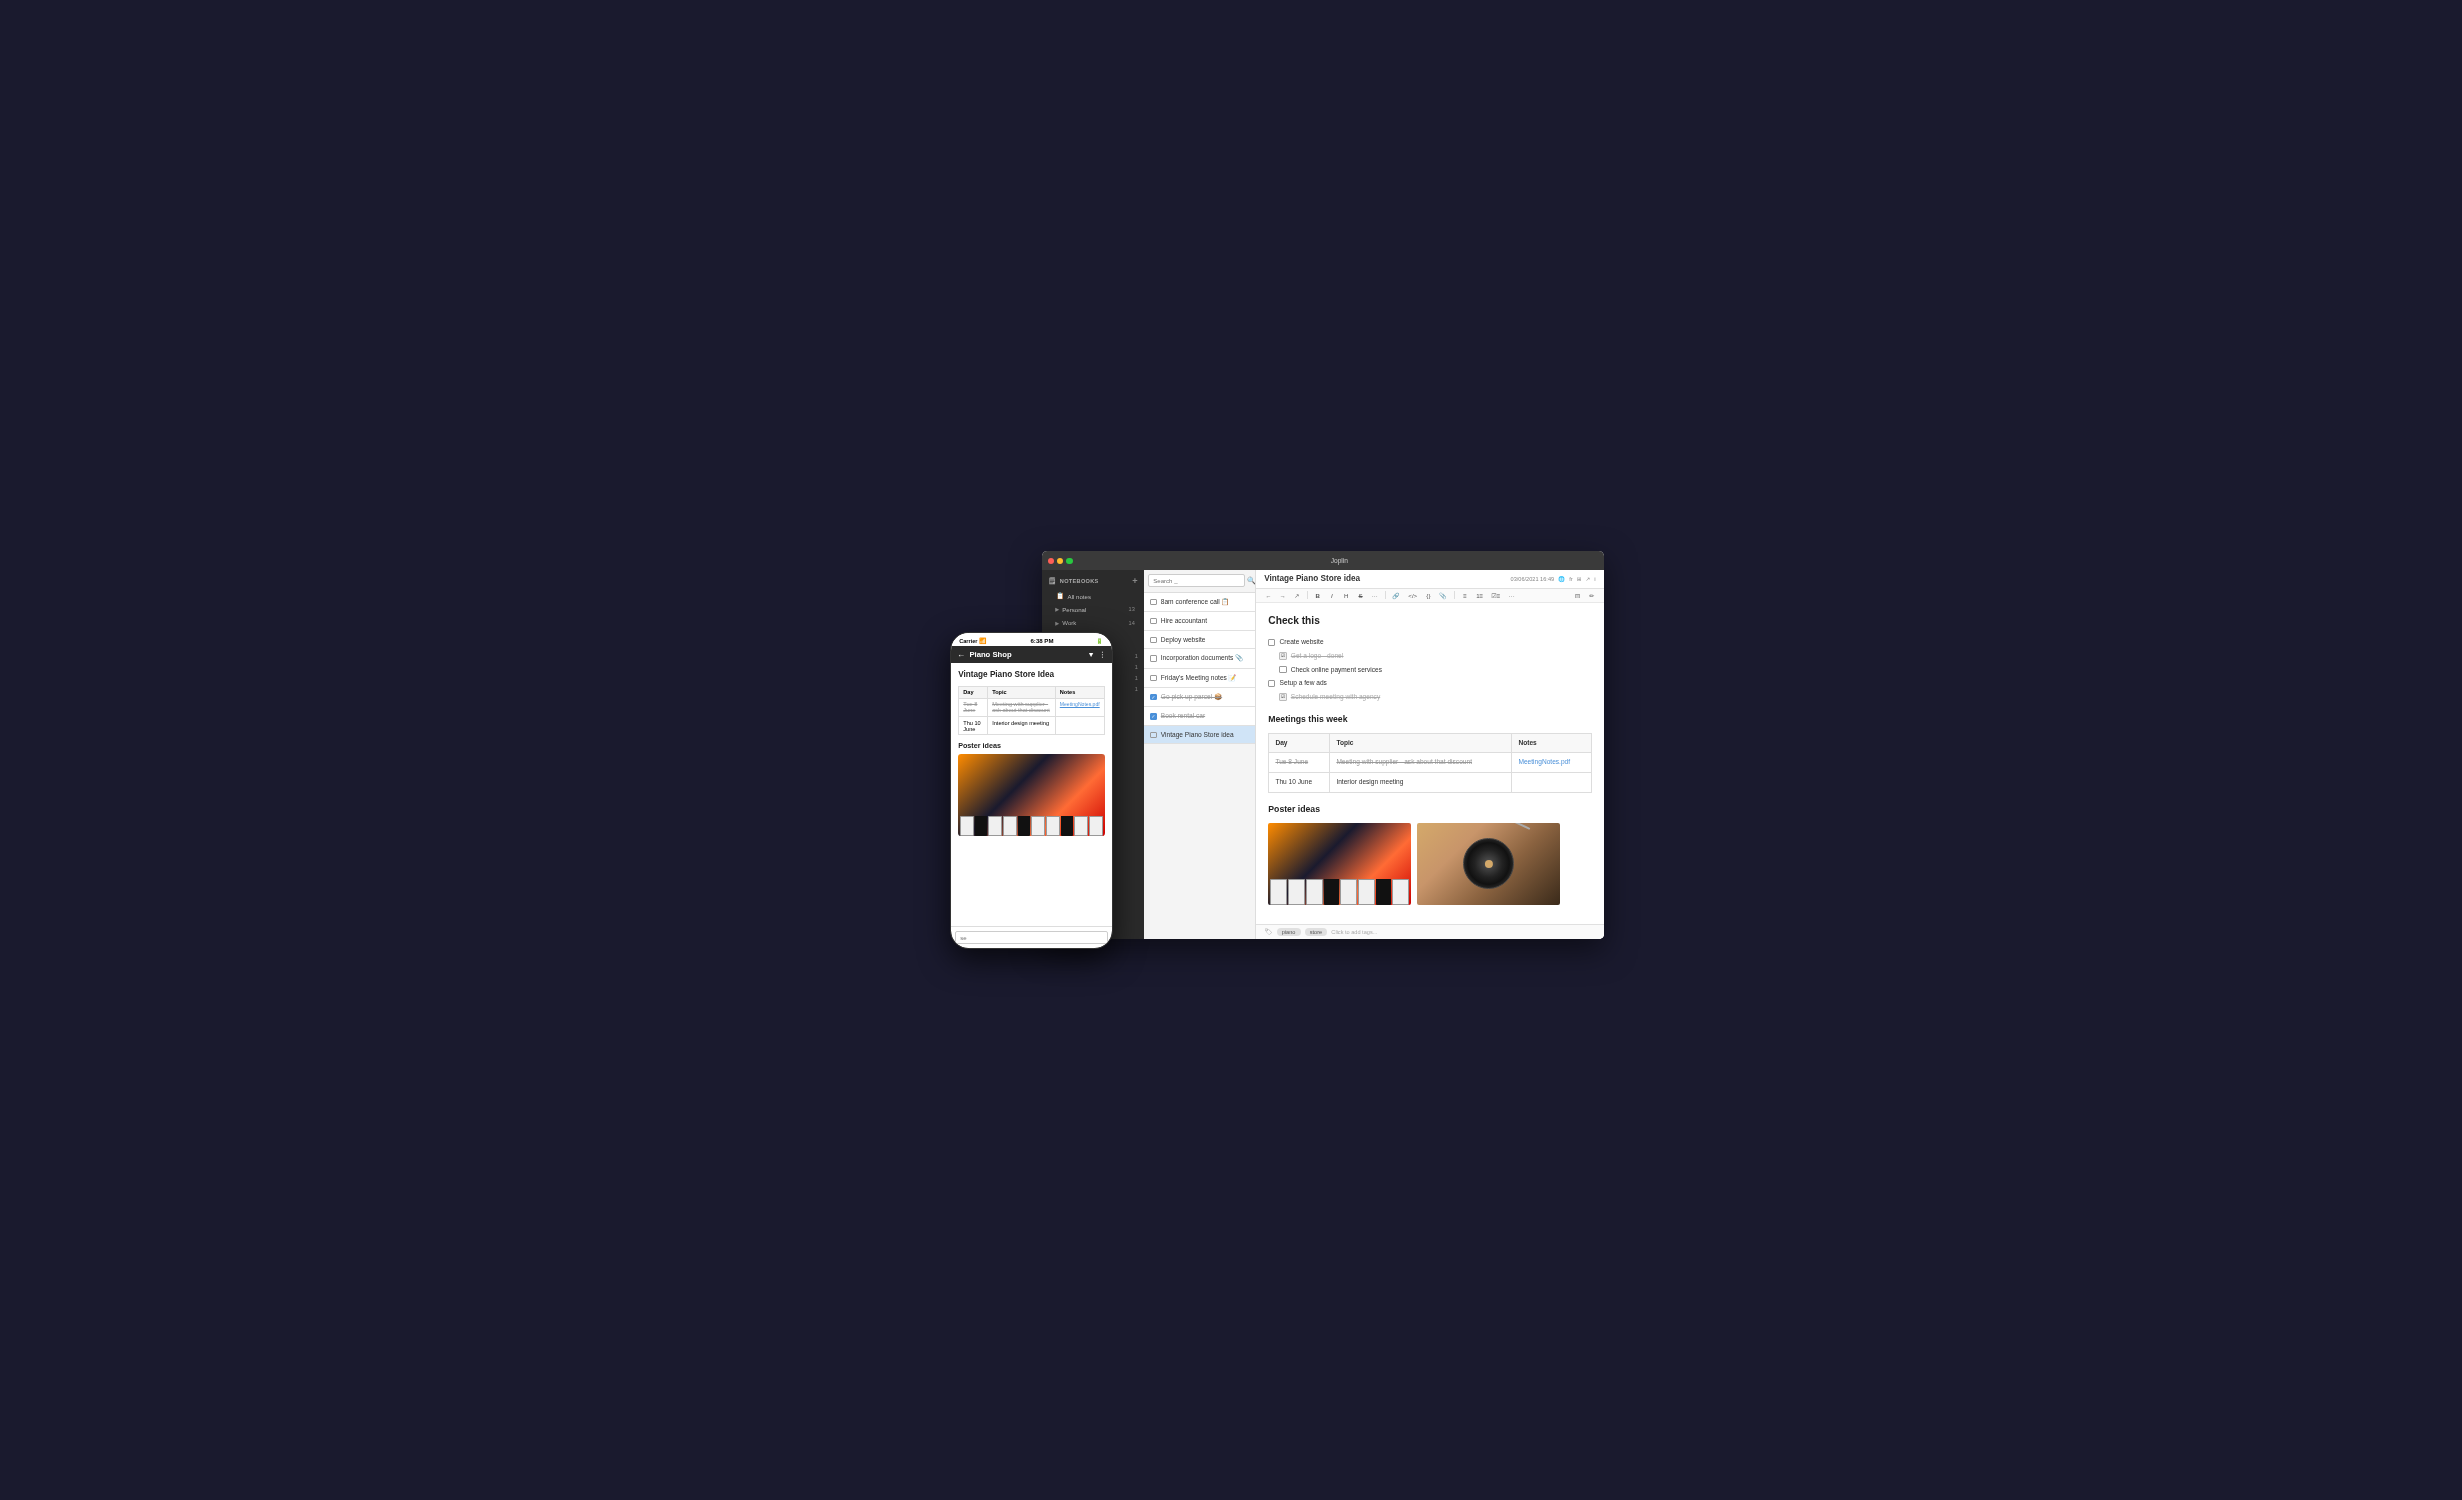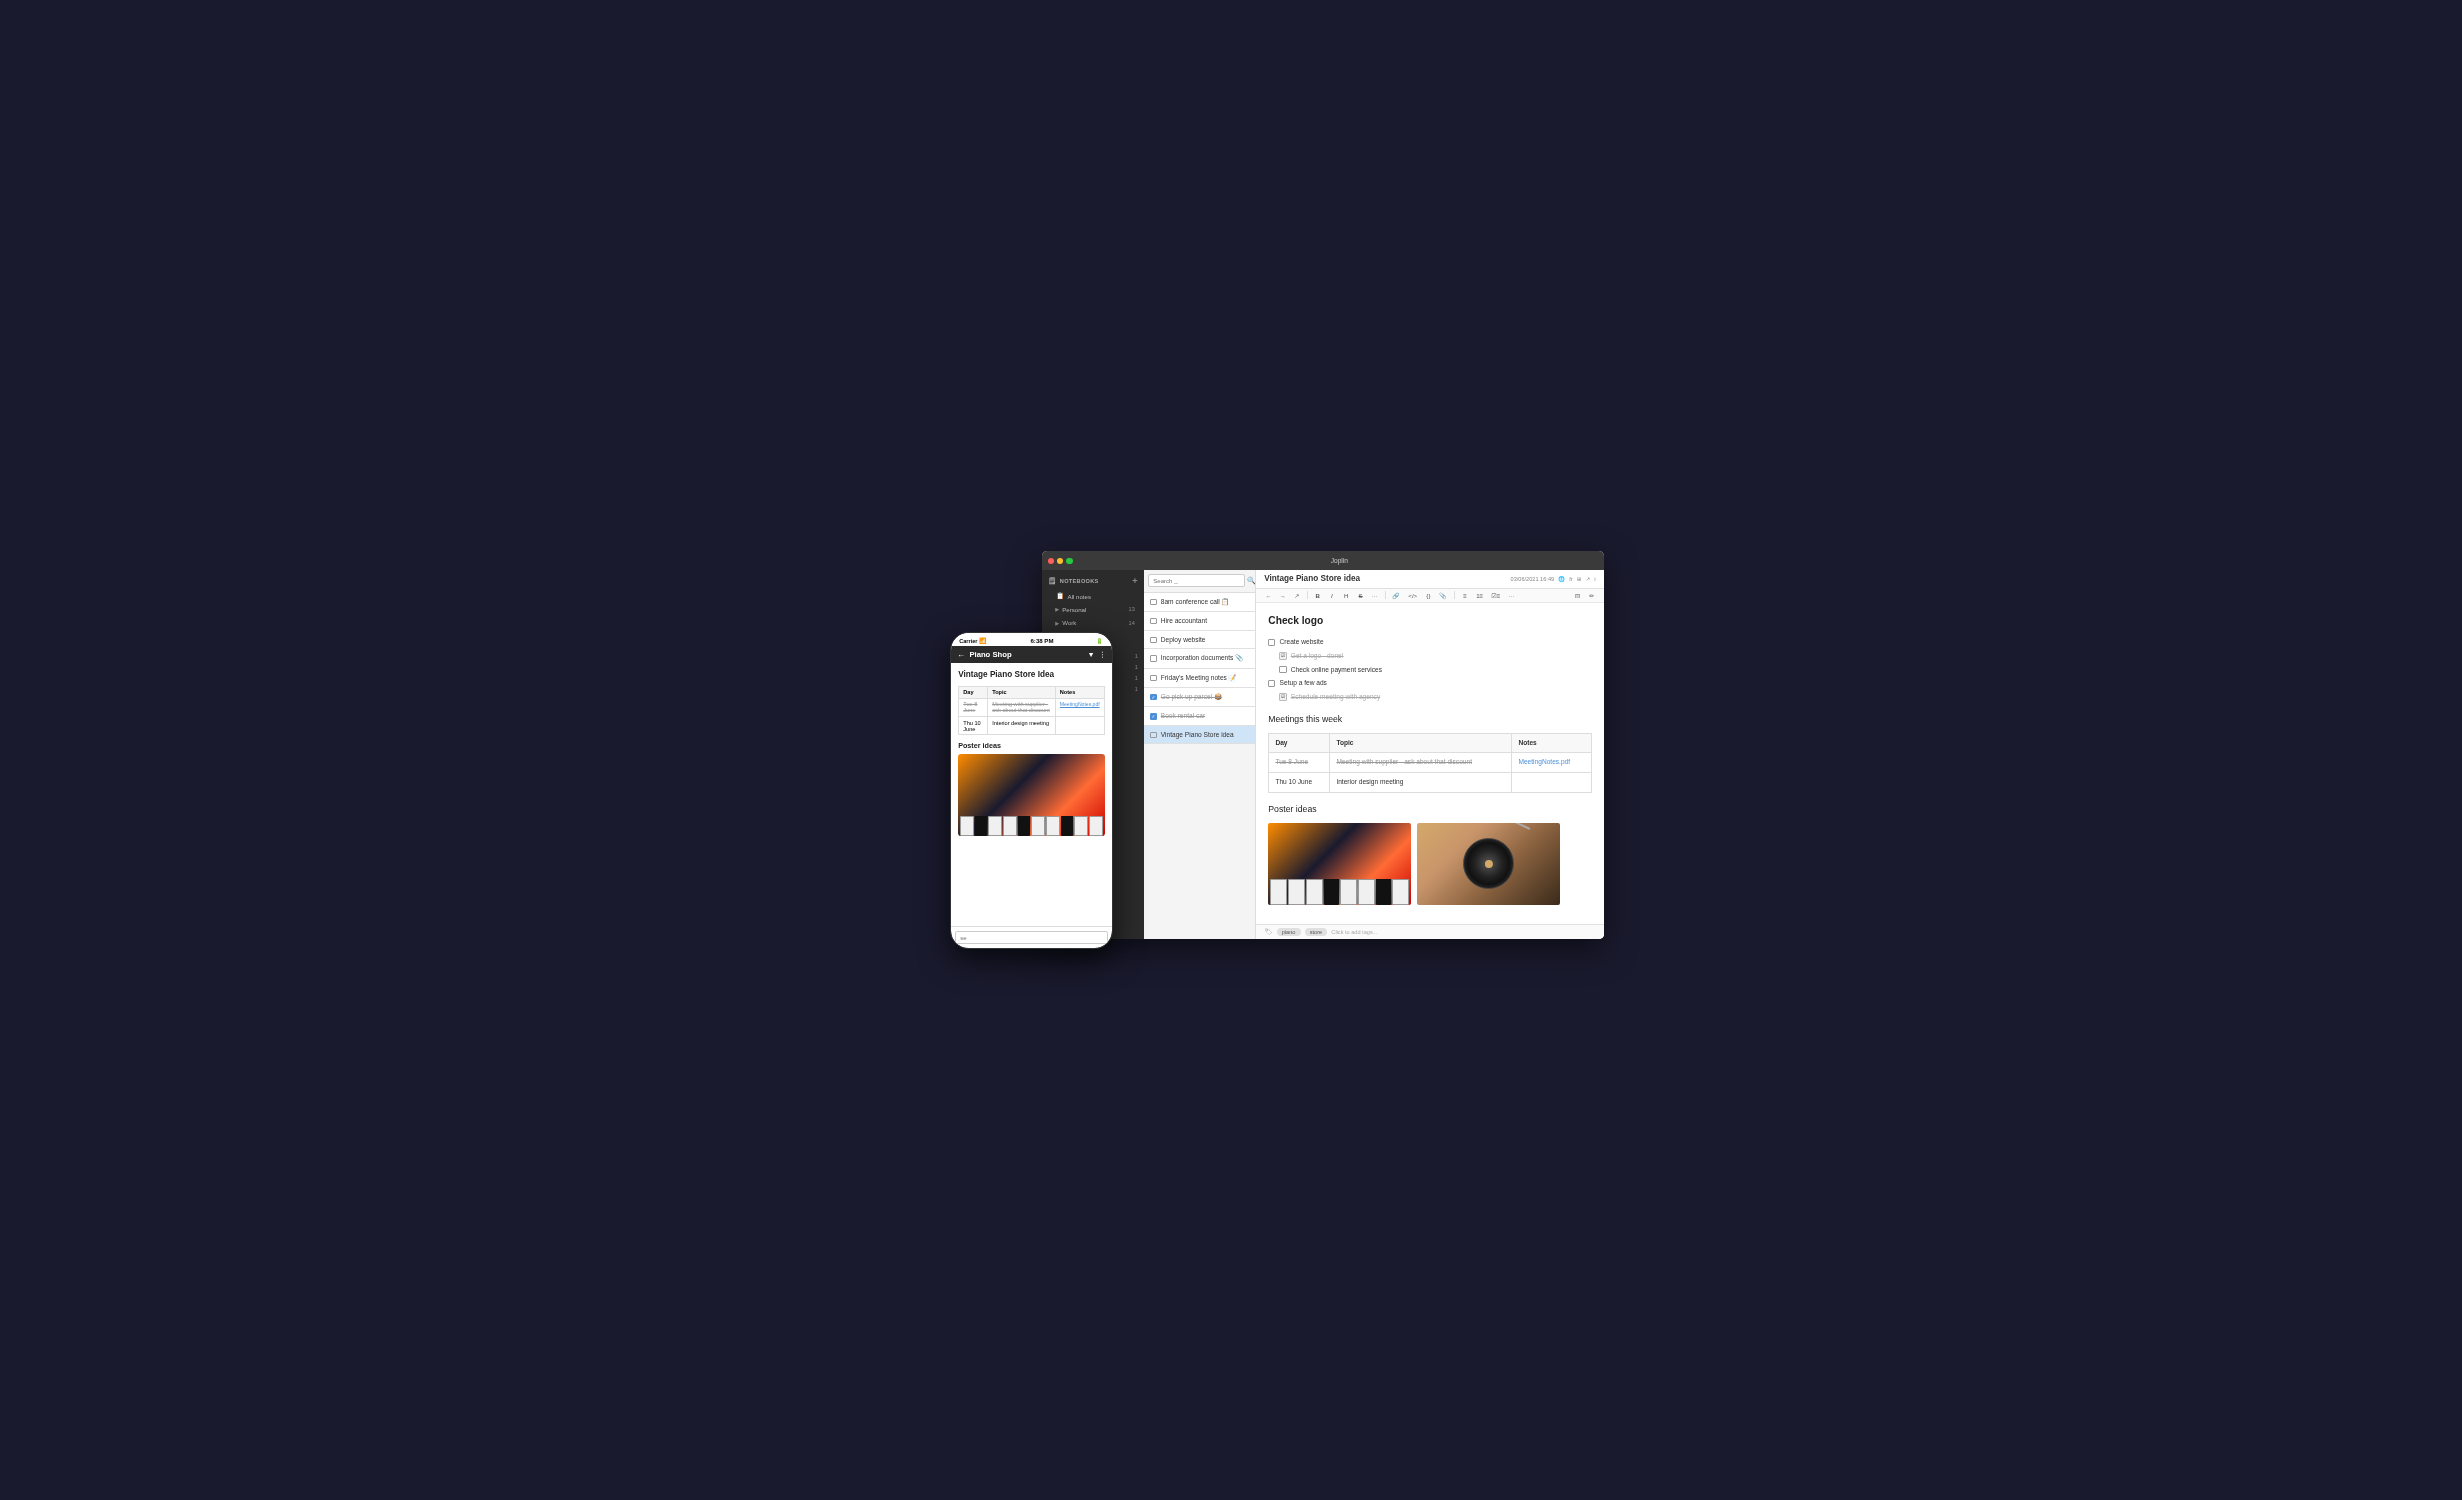--- a/index.html
+++ b/index.html
@@ -328,21 +328,21 @@
 
     .editor-content h2 {
       font-size: 10.2px;
       font-weight: 700;
       margin-bottom: 8.2px;
       color: #222;
     }
 
     .editor-content h3 {
       font-size: 8.7px;
-      font-weight: 400;
+      font-weight: 700;
       margin: 10.2px 0 6.1px;
       color: #222;
     }
 
     .check-item {
       display: flex;
       align-items: flex-start;
       margin-bottom: 3.1px;
       font-size: 6.6px;
     }
@@ -800,21 +800,21 @@
           <span class="editor-toolbar-btn">≡</span>
           <span class="editor-toolbar-btn">1≡</span>
           <span class="editor-toolbar-btn">☑≡</span>
           <span class="editor-toolbar-btn">···</span>
           <div style="flex:1"></div>
           <span class="editor-toolbar-btn">⊟</span>
           <span class="editor-toolbar-btn">✏</span>
         </div>
 
         <div class="editor-content">
-          <h2>Check logo</h2>
+          <h2>Check this</h2>
 
           <div class="check-item">
             <div class="cb"></div>
             <span class="text">Create website</span>
           </div>
           <div class="check-item sub-check">
             <div class="cb done">☑</div>
             <span class="text done-text muted">Get a logo - done!</span>
           </div>
           <div class="check-item sub-check">

